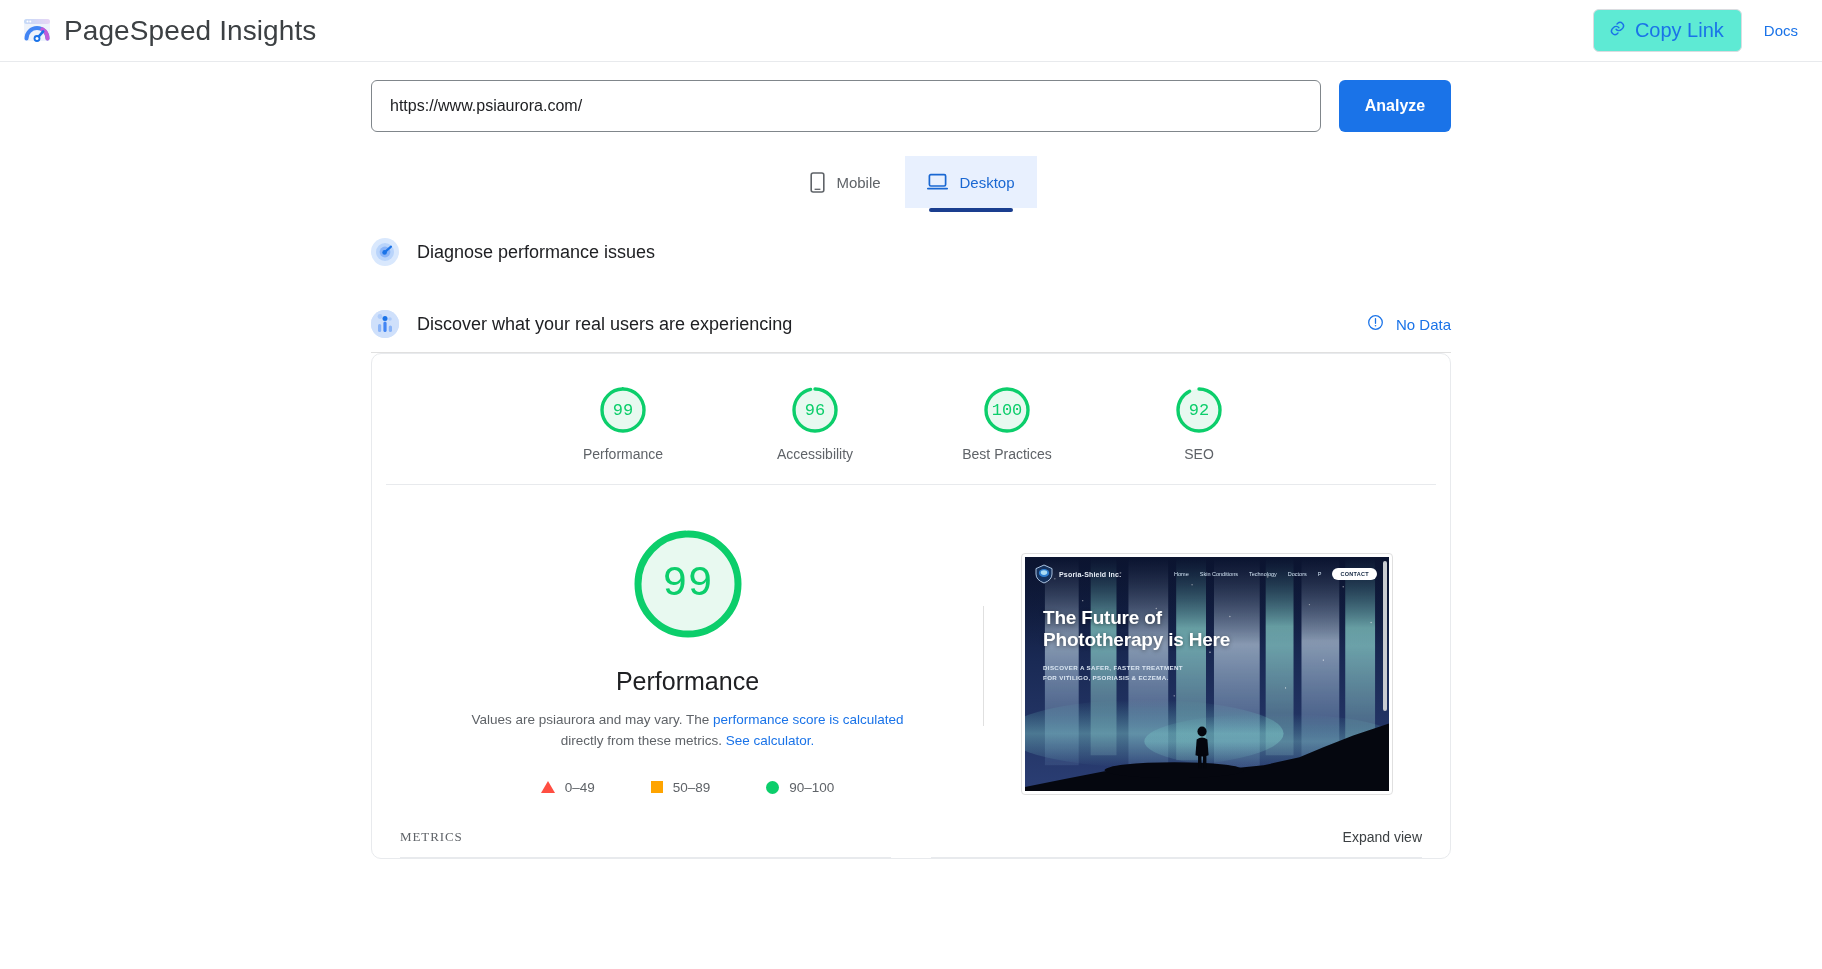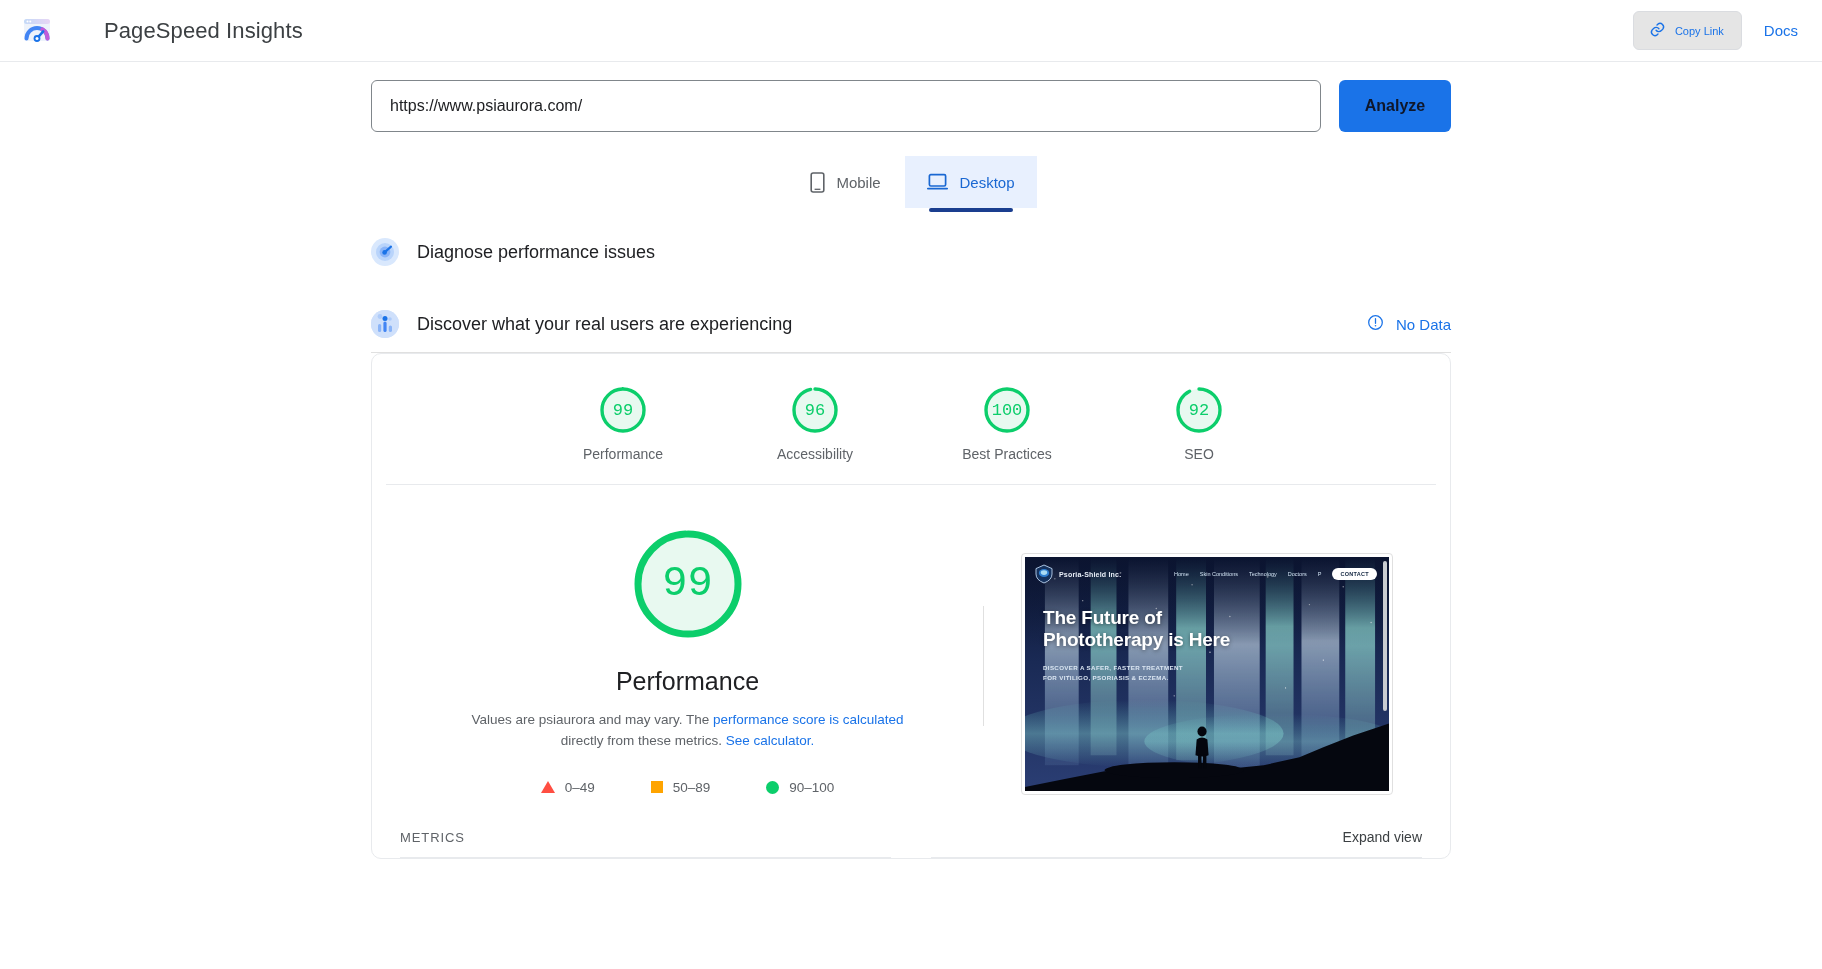--- a/index.html
+++ b/index.html
@@ -16,41 +16,40 @@
     height: 62px;
     border-bottom: 1px solid #e8eaed;
     display: flex;
     align-items: center;
     padding: 0 24px 0 22px;
     position: relative;
   }
   .brand { display: flex; align-items: center; gap: 12px; }
   .brand-logo { width: 30px; height: 30px; display: block; }
   .brand-title {
-    font-size: 22px;
+    font-size: 28px;
     font-weight: 400;
     color: #3c4043;
     letter-spacing: .1px;
     white-space: nowrap;
-    margin-left: 40px;
   }
   .header-right {
     margin-left: auto;
     display: flex;
     align-items: center;
     gap: 22px;
   }
   .copy-link-btn {
     display: flex; align-items: center; gap: 9px;
     border: 1px solid #dadce0;
     border-radius: 6px;
-    background: #e5e5e5;
+    background: #5eead4;
     padding: 9px 17px 9px 15px;
     color: #1a73e8;
-    font-size: 11px;
+    font-size: 20px;
     font-family: inherit;
     cursor: pointer;
     white-space: nowrap;
   }
   .docs-link {
     color: #1a73e8;
     font-size: 15px;
     text-decoration: none;
     font-weight: 500;
     cursor: pointer;
@@ -76,21 +75,21 @@
     font-size: 16px;
     font-family: inherit;
     color: #202124;
     outline: none;
     background: #fff;
   }
   .analyze-btn {
     width: 112px;
     height: 52px;
     background: #1a73e8;
-    color: #0f172a;
+    color: #ffffff;
     border: none;
     border-radius: 6px;
     font-size: 16px;
     font-weight: 600;
     font-family: inherit;
     cursor: pointer;
   }
 
   
   .tabs {
@@ -330,20 +329,21 @@
   
   .metrics-row {
     display: flex;
     align-items: flex-end;
     padding: 24px 28px 0 28px;
   }
   .metrics-label {
     font-size: 13px;
     letter-spacing: .9px;
     color: #5f6368;
+    font-family: Liberation Serif, serif;
   }
   .expand-view {
     margin-left: auto;
     font-size: 14px;
     color: #3c4043;
     cursor: pointer;
   }
   .metrics-underline {
     display: flex;
     gap: 40px;

